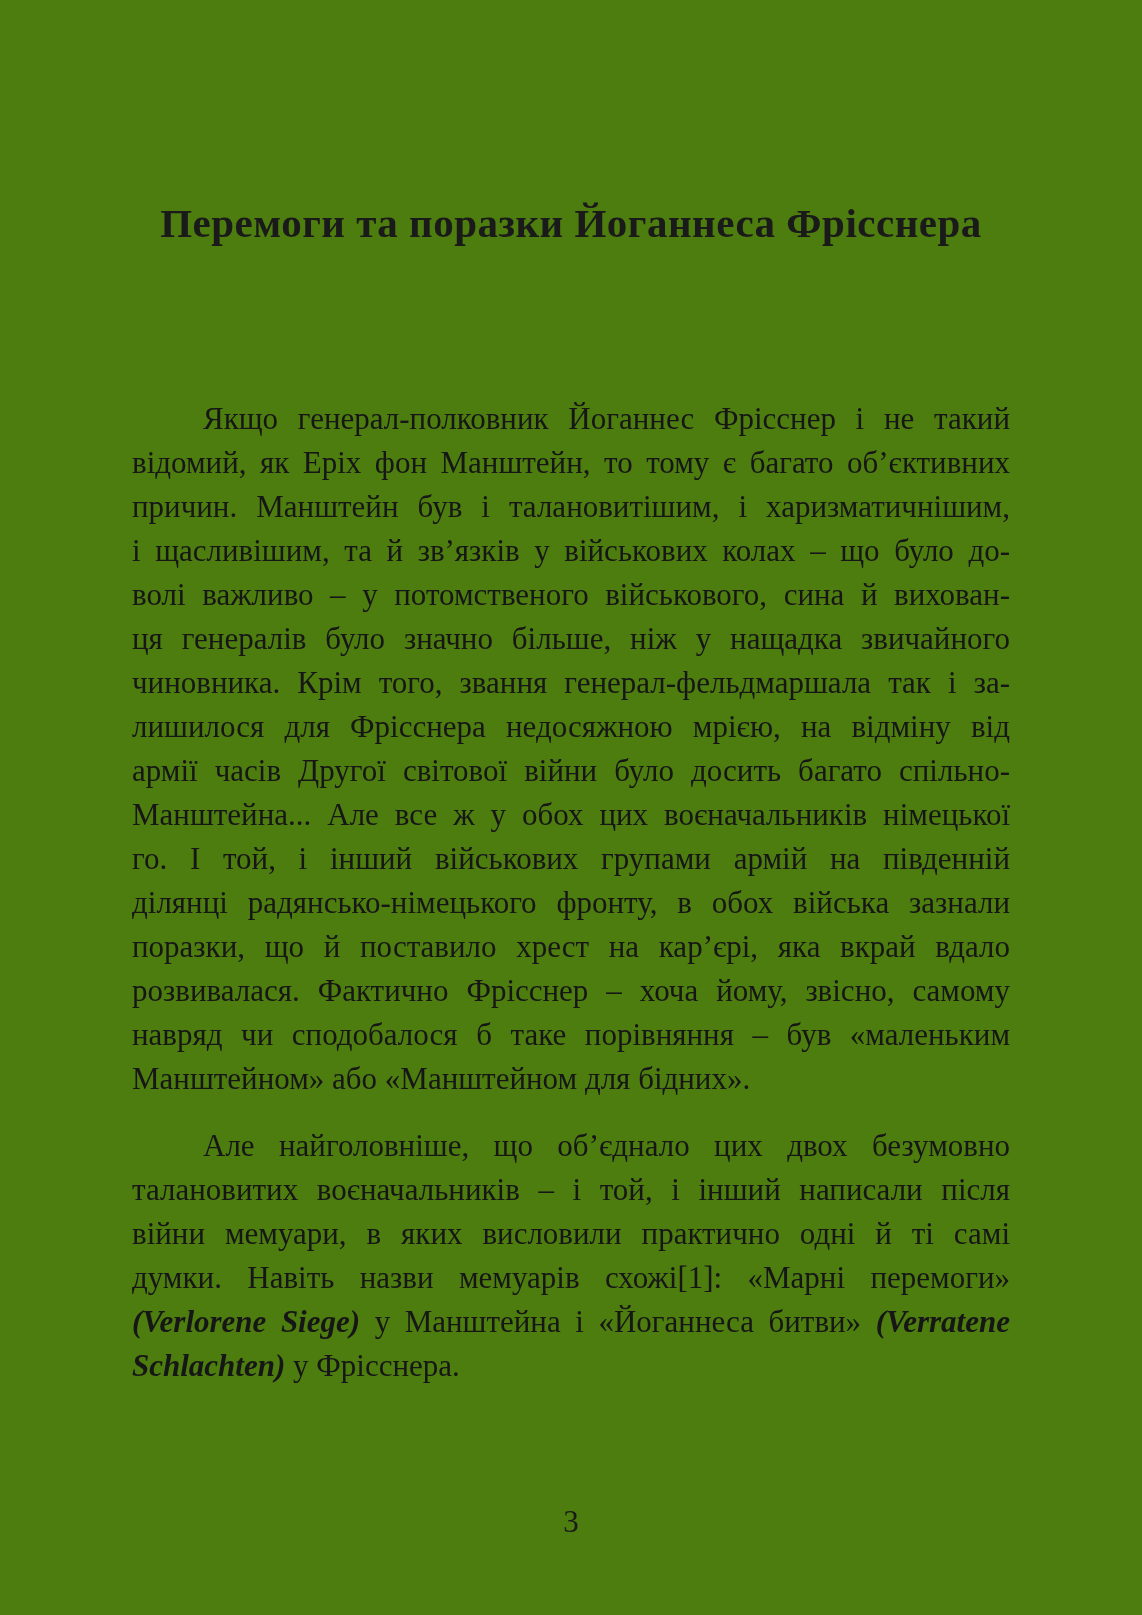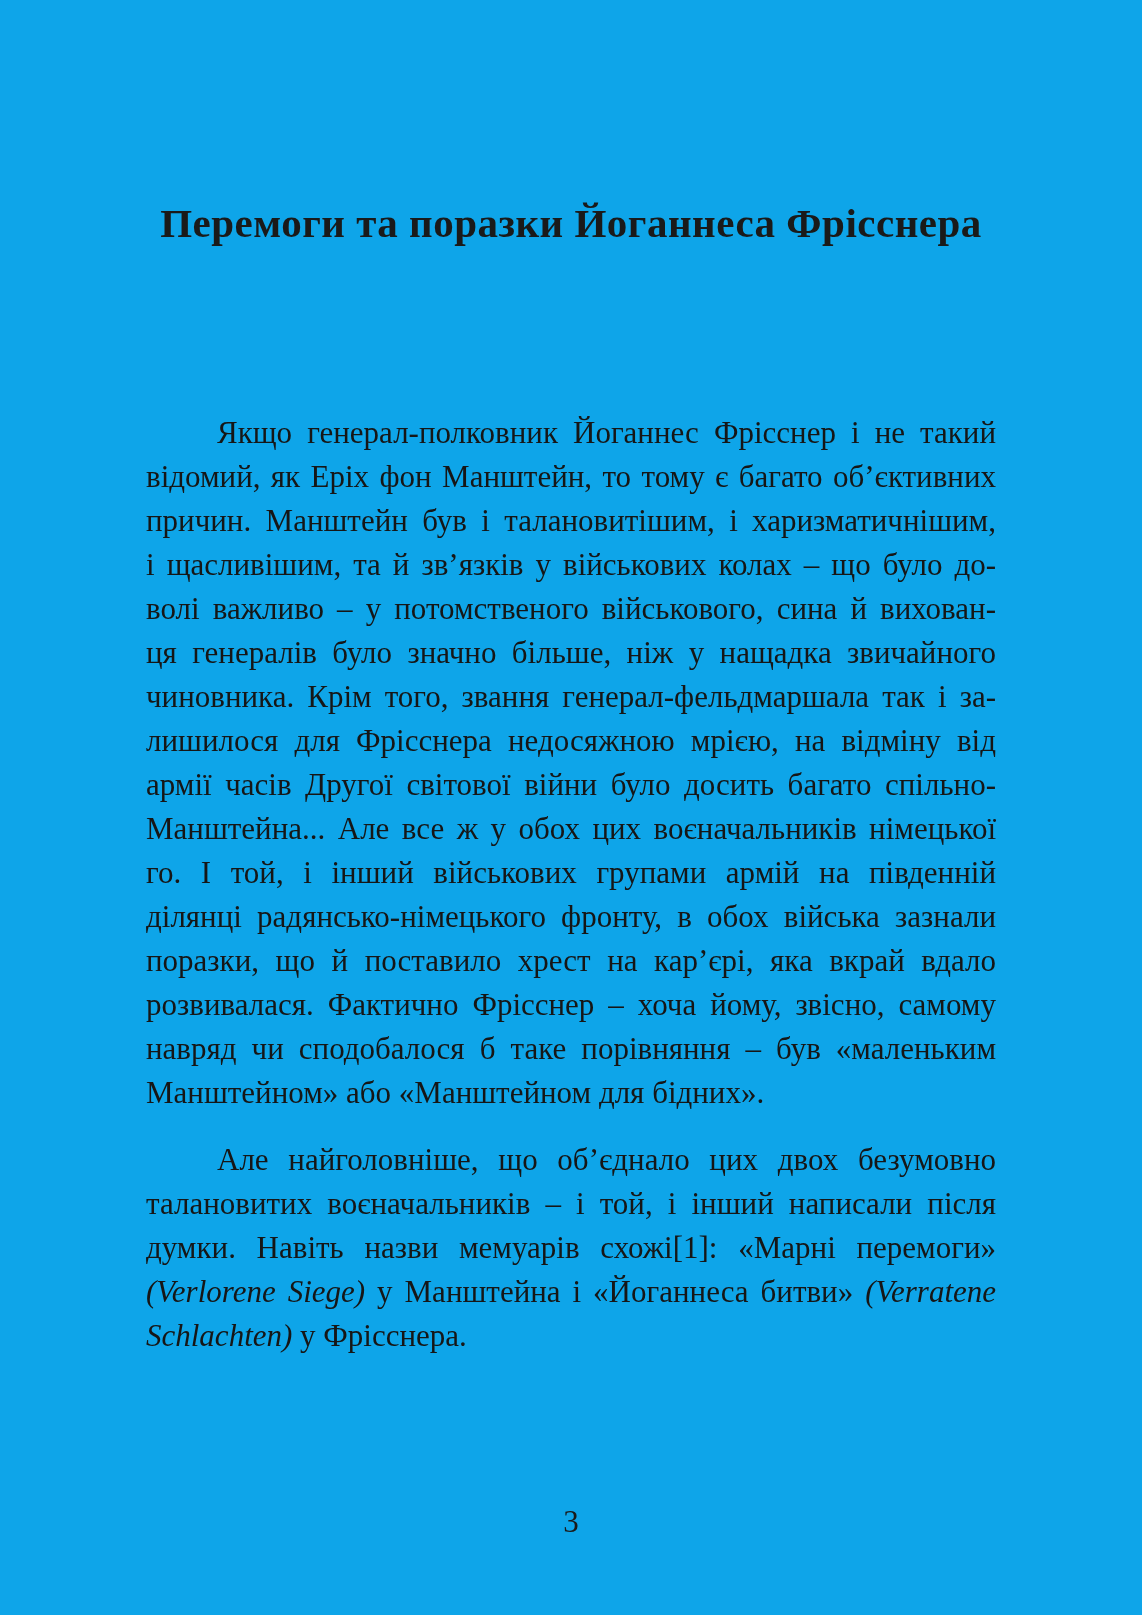--- a/index.html
+++ b/index.html
@@ -5,21 +5,21 @@
   html, body {
     margin: 0;
     padding: 0;
     background: #e8e8e8;
   }
   .page {
     position: relative;
     width: 1142px;
     height: 1615px;
     margin: 0 auto;
-    background: #0ea5e9;
+    background: #4d7c0f;
     color: #161616;
     font-family: "Liberation Serif", "DejaVu Serif", serif;
     overflow: hidden;
   }
   .title {
     position: absolute;
     top: 198px;
     left: 132px;
     width: 878px;
     margin: 0;
@@ -30,35 +30,35 @@
     letter-spacing: 0.5px;
     color: #1a1a1a;
   }
   .body-text {
     position: absolute;
     top: 397px;
     left: 132px;
     width: 878px;
     font-size: 31px;
   }
-  .para { margin: 14px; }
+  .para { margin: 0; }
   .para + .para { margin-top: 23px; }
   .line {
     height: 44px;
     line-height: 44px;
     text-align: justify;
     text-align-last: justify;
     white-space: nowrap;
   }
   .line.first { padding-left: 71px; }
   .line.last {
     text-align: center;
     text-align-last: left;
   }
-  .line i { font-style: italic; }
+  .line i { font-style: italic; font-weight: bold; }
   .page-number {
     position: absolute;
     top: 1500px;
     left: 0;
     width: 100%;
     text-align: center;
     font-size: 31px;
     line-height: 44px;
     color: #1a1a1a;
   }
@@ -83,19 +83,20 @@
         <div class="line"><span>го. І той, і інший військових групами армій на південній</span></div>
         <div class="line"><span>ділянці радянсько-німецького фронту, в обох війська зазнали</span></div>
         <div class="line"><span>поразки, що й поставило хрест на кар’єрі, яка вкрай вдало</span></div>
         <div class="line"><span>розвивалася. Фактично Фрісснер – хоча йому, звісно, самому</span></div>
         <div class="line"><span>навряд чи сподобалося б таке порівняння – був «маленьким</span></div>
         <div class="line last"><span>Манштейном» або «Манштейном для бідних».</span></div>
       </div>
       <div class="para">
         <div class="line first"><span>Але найголовніше, що об’єднало цих двох безумовно</span></div>
         <div class="line"><span>талановитих воєначальників – і той, і інший написали після</span></div>
+        <div class="line"><span>війни мемуари, в яких висловили практично одні й ті самі</span></div>
         <div class="line"><span>думки. Навіть назви мемуарів схожі[1]: «Марні перемоги»</span></div>
         <div class="line"><i>(Verlorene Siege)</i><span> у Манштейна і «Йоганнеса битви» </span><i>(Verratene</i></div>
         <div class="line last"><i>Schlachten)</i><span> у Фрісснера.</span></div>
       </div>
     </div>
   <div class="page-number">3</div>
 </div>
 
 </body></html>

